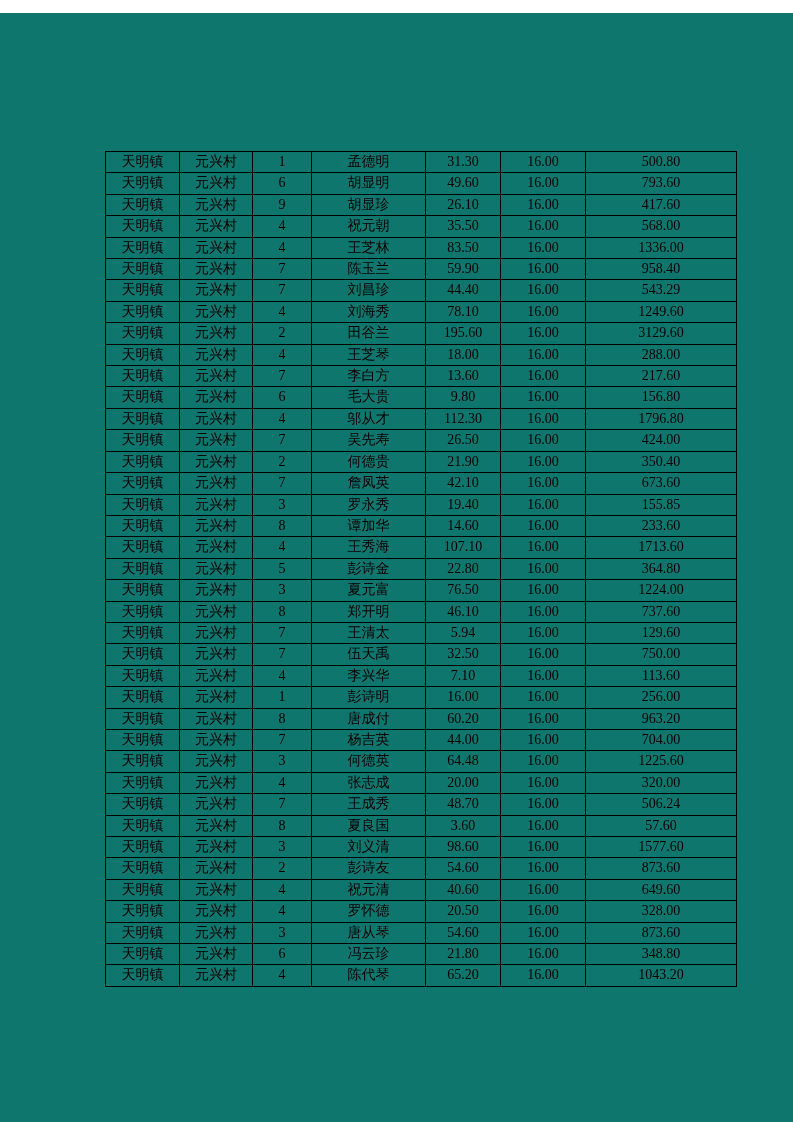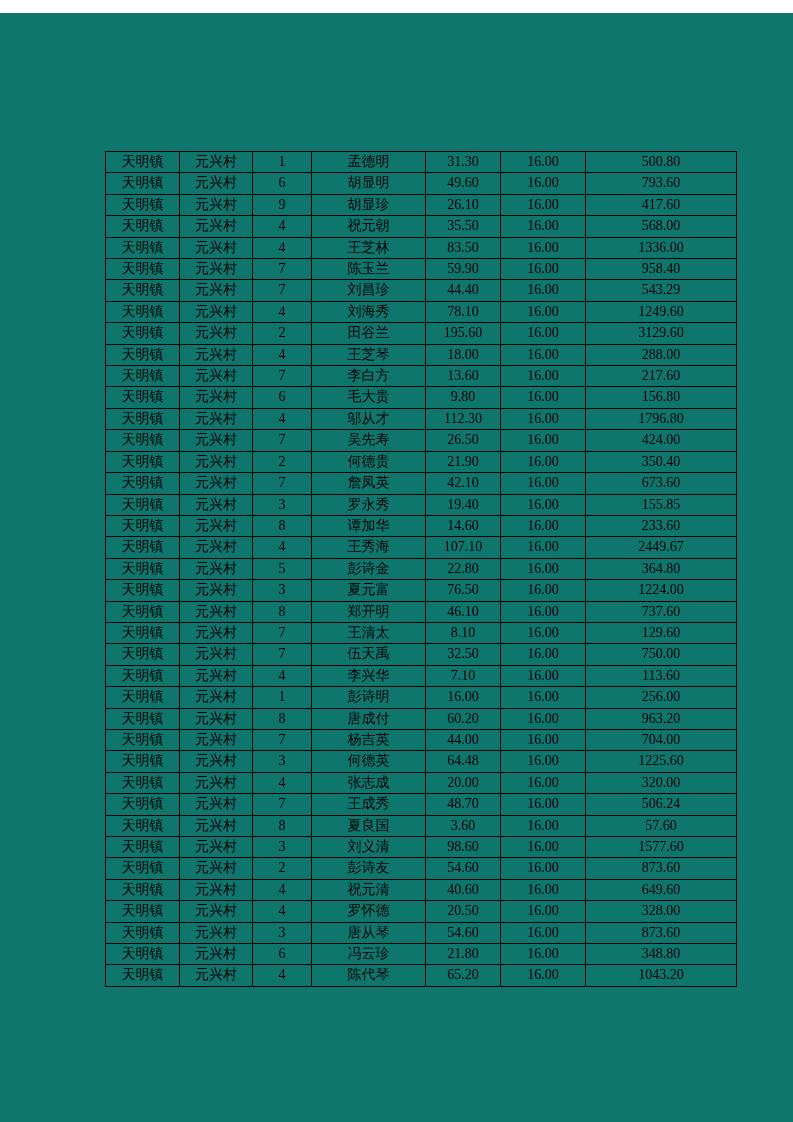--- a/index.html
+++ b/index.html
@@ -222,21 +222,21 @@
           <td>16.00</td>
           <td>233.60</td>
         </tr>
         <tr>
           <td>天明镇</td>
           <td>元兴村</td>
           <td>4</td>
           <td>王秀海</td>
           <td>107.10</td>
           <td>16.00</td>
-          <td>2449.67</td>
+          <td>1713.60</td>
         </tr>
         <tr>
           <td>天明镇</td>
           <td>元兴村</td>
           <td>5</td>
           <td>彭诗金</td>
           <td>22.80</td>
           <td>16.00</td>
           <td>364.80</td>
         </tr>
@@ -256,21 +256,21 @@
           <td>郑开明</td>
           <td>46.10</td>
           <td>16.00</td>
           <td>737.60</td>
         </tr>
         <tr>
           <td>天明镇</td>
           <td>元兴村</td>
           <td>7</td>
           <td>王清太</td>
-          <td>8.10</td>
+          <td>5.94</td>
           <td>16.00</td>
           <td>129.60</td>
         </tr>
         <tr>
           <td>天明镇</td>
           <td>元兴村</td>
           <td>7</td>
           <td>伍天禹</td>
           <td>32.50</td>
           <td>16.00</td>

